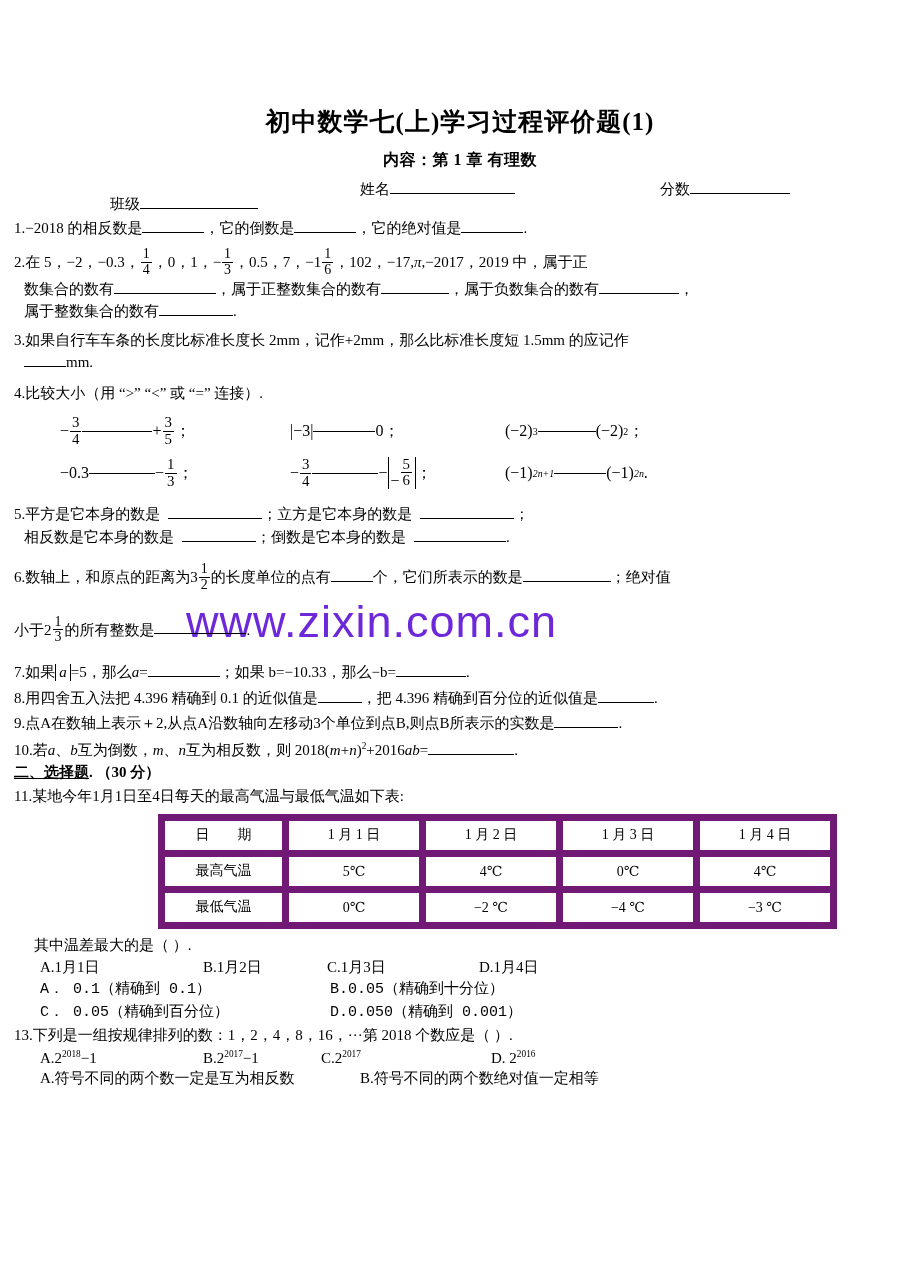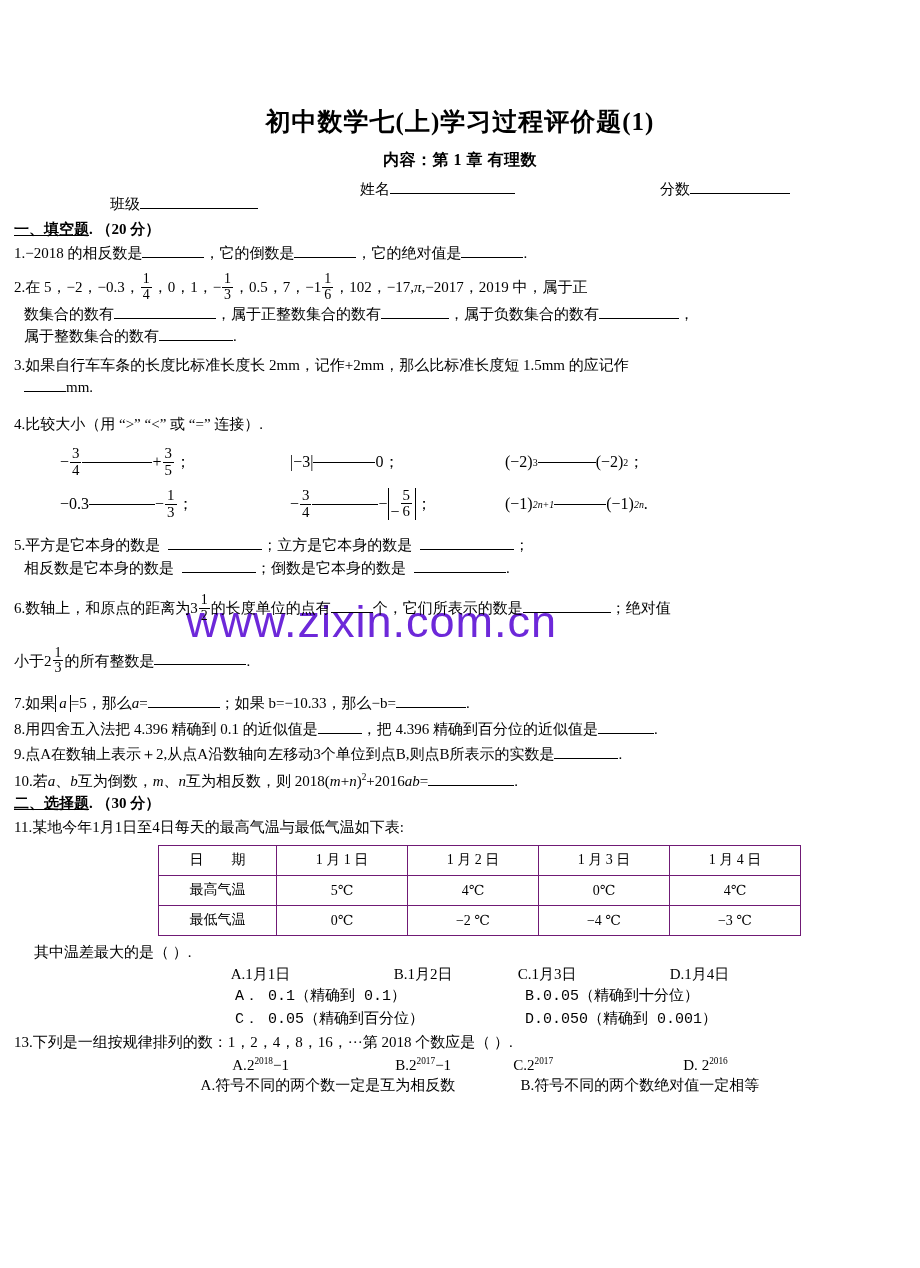--- a/index.html
+++ b/index.html
@@ -133,35 +133,34 @@
   .cmprow .c3 { }
 
   
   table.temps {
     border-collapse: collapse;
     margin-left: 158px;
     margin-top: 6px;
     font-size: 14px;
   }
   table.temps td {
-    border: 1px solid #701a75;
+    border: 7px solid #701a75;
     text-align: center;
     height: 29px;
     padding: 0 6px;
     white-space: nowrap;
   }
   table.temps td.lab { width: 105px; }
   table.temps td.dat { width: 118px; }
 
   .opts {
     font-size: 15px;
     margin-left: 40px;
     margin-top: 2px;
     display: flex;
-    justify-content: center;
   }
   .opts .o { }
   .opts2 .o { width: 200px; font-family: Liberation Mono, monospace; }
   .opts4 .o1 { width: 163px; }
   .opts4 .o2 { width: 124px; }
   .opts4 .o3 { width: 152px; }
   .optsB .o1 { width: 163px; }
   .optsB .o2 { width: 118px; }
   .optsB .o3 { width: 170px; }
   .optsC .o1 { width: 320px; }
@@ -177,21 +176,20 @@
 
     <div class="title">初中数学七(上)学习过程评价题(1)</div>
     <div class="subtitle">内容：第 1 章   有理数</div>
 
     <div class="idline">
       <span class="f1"><span>班级</span><span class="blank" style="width:118px"></span></span>
       <span class="f2"><span>姓名</span><span class="blank" style="width:125px"></span></span>
       <span class="f3"><span>分数</span><span class="blank" style="width:100px"></span></span>
     </div>
 
-    <div class="sec"><u>一、填空题</u><span>. （20 分）</span></div>
 
     <div class="q">
       <span>1.</span><span>−2018 的相反数是</span><span class="blank" style="width:62px"></span><span>，它的倒数是</span><span class="blank" style="width:62px"></span><span>，它的绝对值是</span><span class="blank" style="width:62px"></span><span>.</span>
     </div>
 
     <div class="q" style="margin-top:8px;line-height:1.9">
       <span>2.</span><span>在 5，−2，−0.3，</span><span class="frac"><span class="n">1</span><span class="d">4</span></span><span>，0，1，</span><span>−</span><span class="frac"><span class="n">1</span><span class="d">3</span></span><span>，0.5，7，</span><span>−1</span><span class="frac"><span class="n">1</span><span class="d">6</span></span><span>，102，−17,</span><span class="it">π</span><span>,−2017，2019 中，属于正</span>
     </div>
     <div class="q cont">
       <span>数集合的数有</span><span class="blank" style="width:102px"></span><span>，属于正整数集合的数有</span><span class="blank" style="width:68px"></span><span>，属于负数集合的数有</span><span class="blank" style="width:80px"></span><span>，</span>
@@ -200,21 +198,21 @@
       <span>属于整数集合的数有</span><span class="blank" style="width:74px"></span><span>.</span>
     </div>
 
     <div class="q" style="margin-top:6px">
       <span>3.</span><span>如果自行车车条的长度比标准长度长 2mm，记作+2mm，那么比标准长度短 1.5mm 的应记作</span>
     </div>
     <div class="q cont">
       <span class="blank" style="width:42px"></span><span>mm.</span>
     </div>
 
-    <div class="q" style="margin-top:14px">
+    <div class="q" style="margin-top:8px">
       <span>4.</span><span>比较大小（用 “&gt;” “&lt;” 或 “=” 连接）.</span>
     </div>
 
     <div class="cmprow">
       <span class="cell c1">
         <span>−</span>
           <span class="frac">
             <span class="n">3</span>
             <span class="d">4</span>
           </span>

